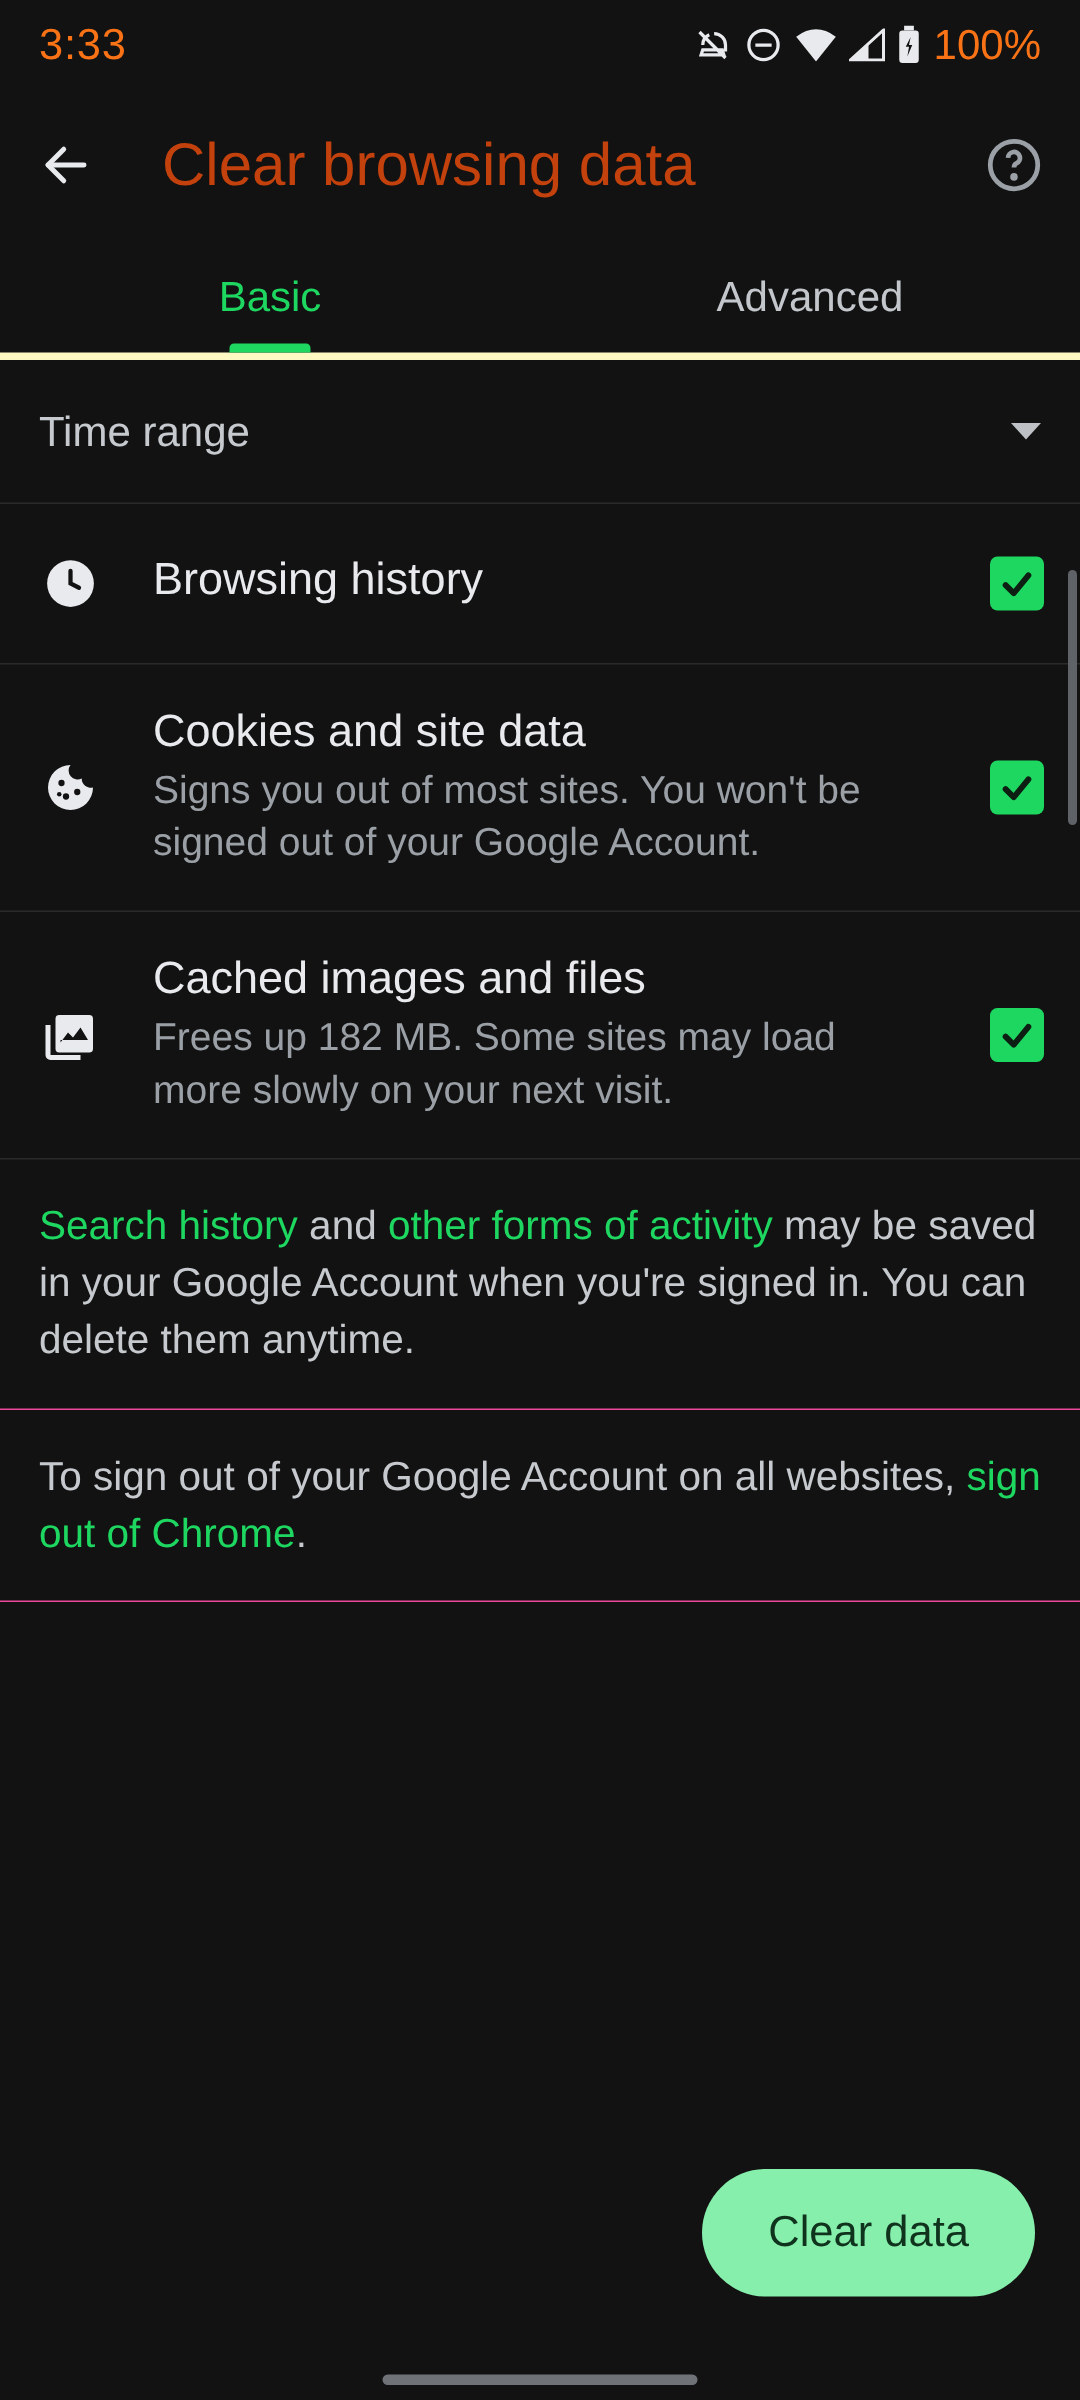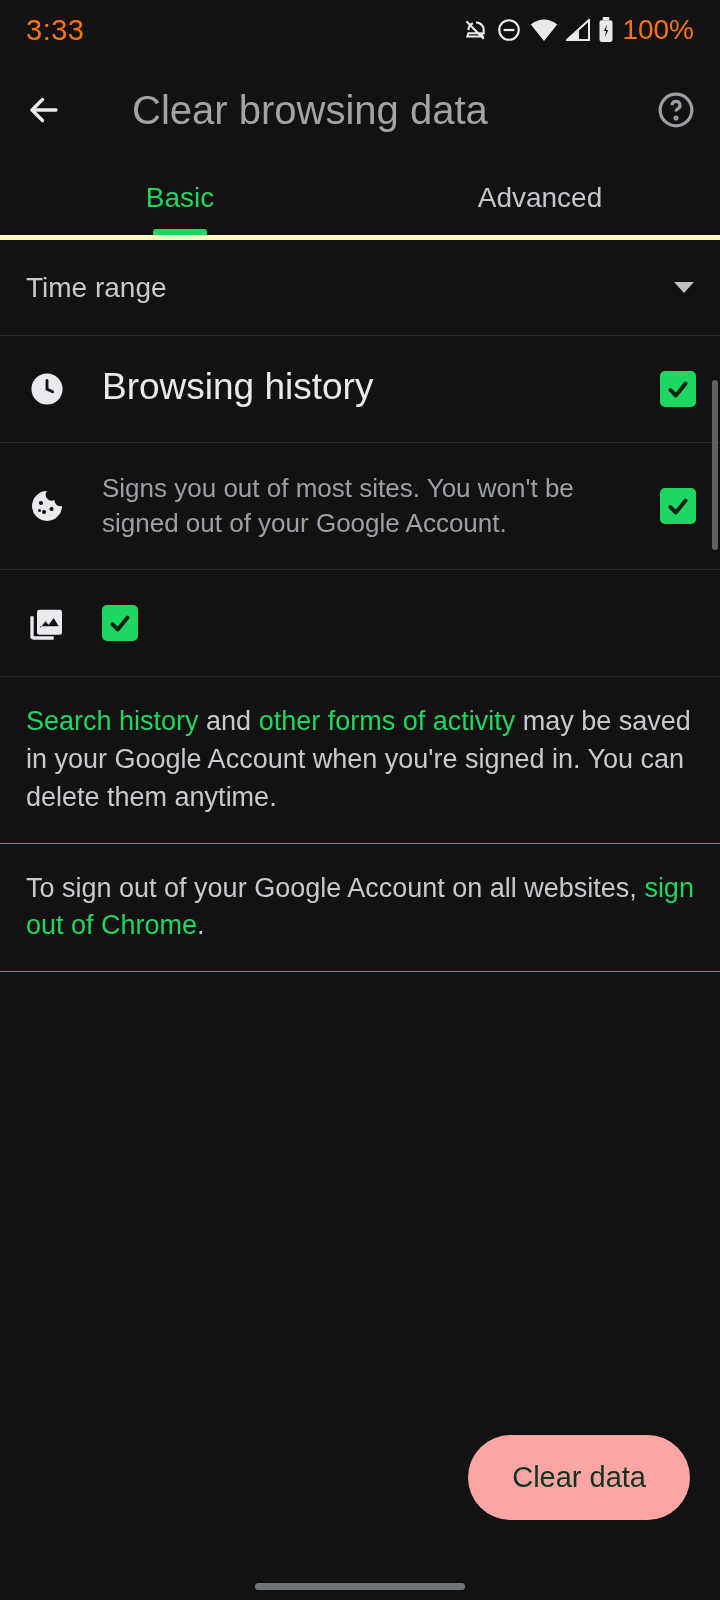--- a/index.html
+++ b/index.html
@@ -38,22 +38,21 @@
     }
     .back-btn {
       width: 48px; height: 48px;
       color: #e8eaed;
       display: flex; align-items: center; justify-content: center;
     }
     .header-title {
       flex: 1;
       font-size: 40px;
       font-weight: 400;
-      color: #a3a3a3;
-      margin-left: 24px;
+      color: #c2410c;
     }
     .help-btn {
       width: 48px; height: 48px;
       color: #9aa0a6;
       display: flex; align-items: center; justify-content: center;
     }
 
     
     .tabs {
       height: 80px;
@@ -113,21 +112,21 @@
       gap: 30px;
       border-bottom: 1px solid #2a2a2a;
     }
     .option-icon {
       width: 50px; height: 50px;
       color: #e8eaed;
       display: flex; align-items: center; justify-content: center;
       flex-shrink: 0;
     }
     .option-text { flex: 1; padding-right: 12px; }
-    .option-title { font-size: 37px; color: #e8eaed; margin-bottom: 4px; }
+    .option-title { font-size: 30px; color: #e8eaed; margin-bottom: 4px; }
     .option-desc  { font-size: 26px; color: #9aa0a6; line-height: 1.35; }
     .checkbox {
       width: 36px; height: 36px;
       background: #1ed760;
       border-radius: 5px;
       display: flex; align-items: center; justify-content: center;
       flex-shrink: 0;
     }
     .checkbox svg { display: block; }
 
@@ -138,22 +137,22 @@
       line-height: 1.4;
       color: #c6cace;
       border-bottom: 1px solid #ec4899;
     }
     .info a { color: #1ed760; text-decoration: none; }
 
     
     .fab {
       position: absolute;
       right: 30px;
-      bottom: 80px;
-      background: #fca5a5;
+      bottom: 69px;
+      background: #86efac;
       color: #10331e;
       font-size: 29px;
       font-weight: 500;
       padding: 26px 44px;
       border-radius: 999px;
     }
 
     
     .nav-handle {
       position: absolute;
@@ -270,37 +269,42 @@
   <div class="option-icon">
     <svg width="36" height="36" viewBox="0 0 24 24" fill="#e8eaed">
         <path d="M12 2a10 10 0 1 0 10 10 4 4 0 0 1-5-4 4 4 0 0 1-5-6z"></path>
         <circle cx="8" cy="10" r="1.4" fill="#121212"></circle>
         <circle cx="10" cy="16" r="1.4" fill="#121212"></circle>
         <circle cx="15" cy="14" r="1.4" fill="#121212"></circle>
         <circle cx="7" cy="15" r="1" fill="#121212"></circle>
       </svg>
   </div>
   <div class="option-text">
+    <div class="option-title">Cookies and site data</div>
     <div class="option-desc">Signs you out of most sites. You won't be signed out of your Google Account.</div>
   </div>
   <div class="checkbox">
     <svg width="26" height="26" viewBox="0 0 24 24" fill="none" stroke="#0c1f12" stroke-width="3.6" stroke-linecap="round" stroke-linejoin="round">
         <polyline points="5 13 10 18 19 7"></polyline>
       </svg>
   </div>
 </div>
 
 <div class="option">
   <div class="option-icon">
     <svg width="40" height="40" viewBox="0 0 24 24" fill="#e8eaed">
         <rect x="6" y="4" width="15" height="15" rx="1.5"></rect>
         <path d="M3 8v12a1 1 0 0 0 1 1h12" stroke="#e8eaed" stroke-width="2" fill="none"></path>
         <path d="M8 15l3-4 2 2 3-4 3 5H8z" fill="#121212"></path>
       </svg>
   </div>
+  <div class="option-text">
+    <div class="option-title">Cached images and files</div>
+    <div class="option-desc">Frees up 182 MB. Some sites may load more slowly on your next visit.</div>
+  </div>
   <div class="checkbox">
     <svg width="26" height="26" viewBox="0 0 24 24" fill="none" stroke="#0c1f12" stroke-width="3.6" stroke-linecap="round" stroke-linejoin="round">
         <polyline points="5 13 10 18 19 7"></polyline>
       </svg>
   </div>
 </div>
 
 <div class="info">
   <a>Search history</a><span> and </span><a>other forms of activity</a><span> may be saved in your Google Account when you're signed in. You can delete them anytime.</span>
 </div>

